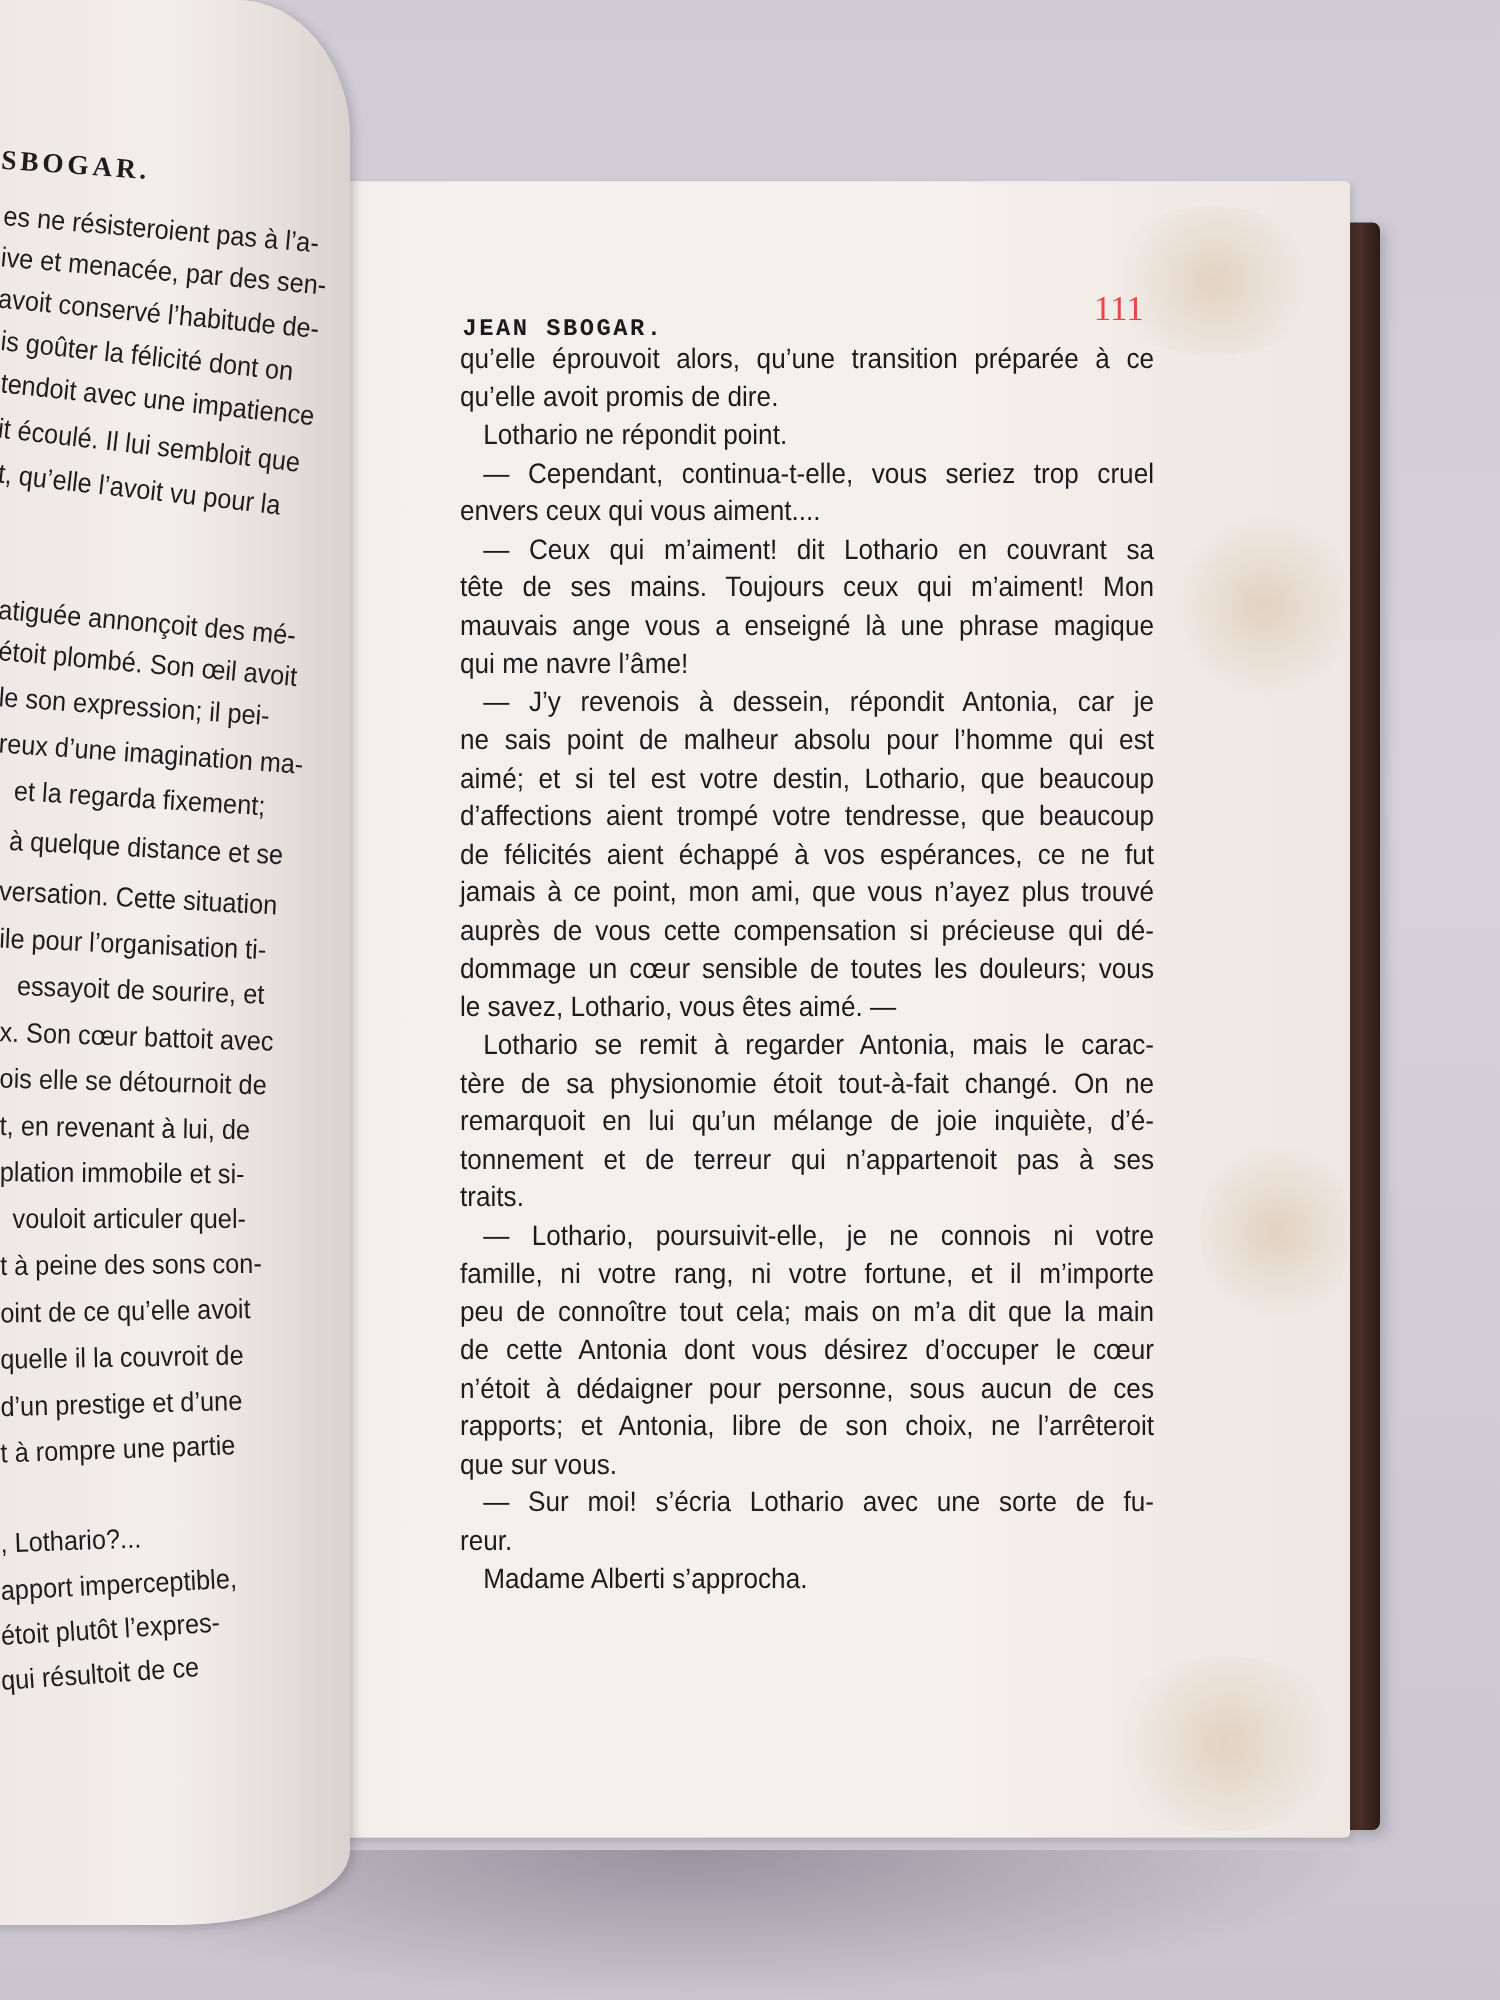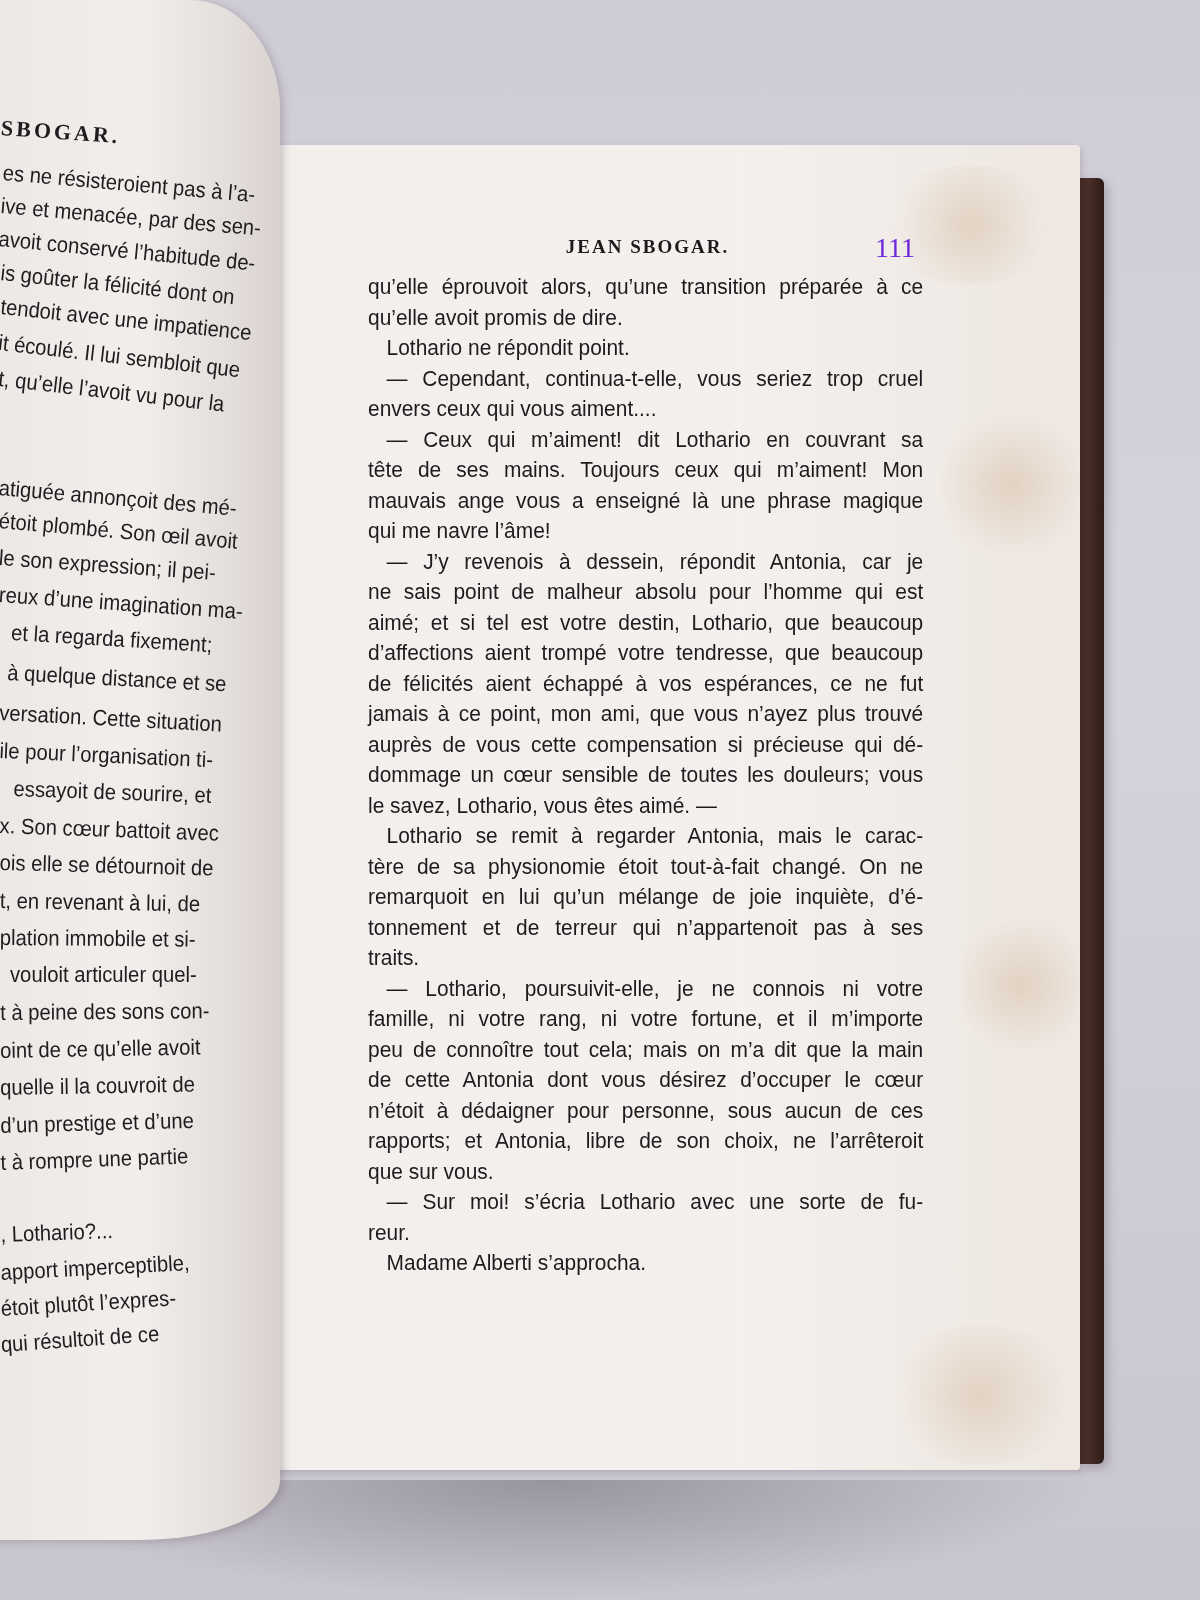--- a/index.html
+++ b/index.html
@@ -59,34 +59,34 @@
       position: absolute;
       left: 370px;
       top: 236px;
       width: 555px;
       height: 30px;
     }
     .running-title {
       position: absolute;
       left: 0;
       right: 0;
-      text-align: center;
-      font-family: Liberation Serif, serif;
+      font-family: Liberation Mono, monospace;
       font-weight: bold;
       font-size: 19px;
       letter-spacing: 2px;
       color: #1c1a1c;
+      margin-top: 16px;
     }
     .page-number {
       position: absolute;
       right: 10px;
       top: -4px;
       font-family: "Liberation Serif", serif;
       font-size: 28px;
-      color: #6d28d9;
+      color: #ef4444;
     }
 
     .right-text {
       position: absolute;
       left: 368px;
       top: 272px;
       width: 555px;
       font-family: "Liberation Sans", "DejaVu Sans", sans-serif;
       font-size: 22.5px;
       line-height: 30.5px;

